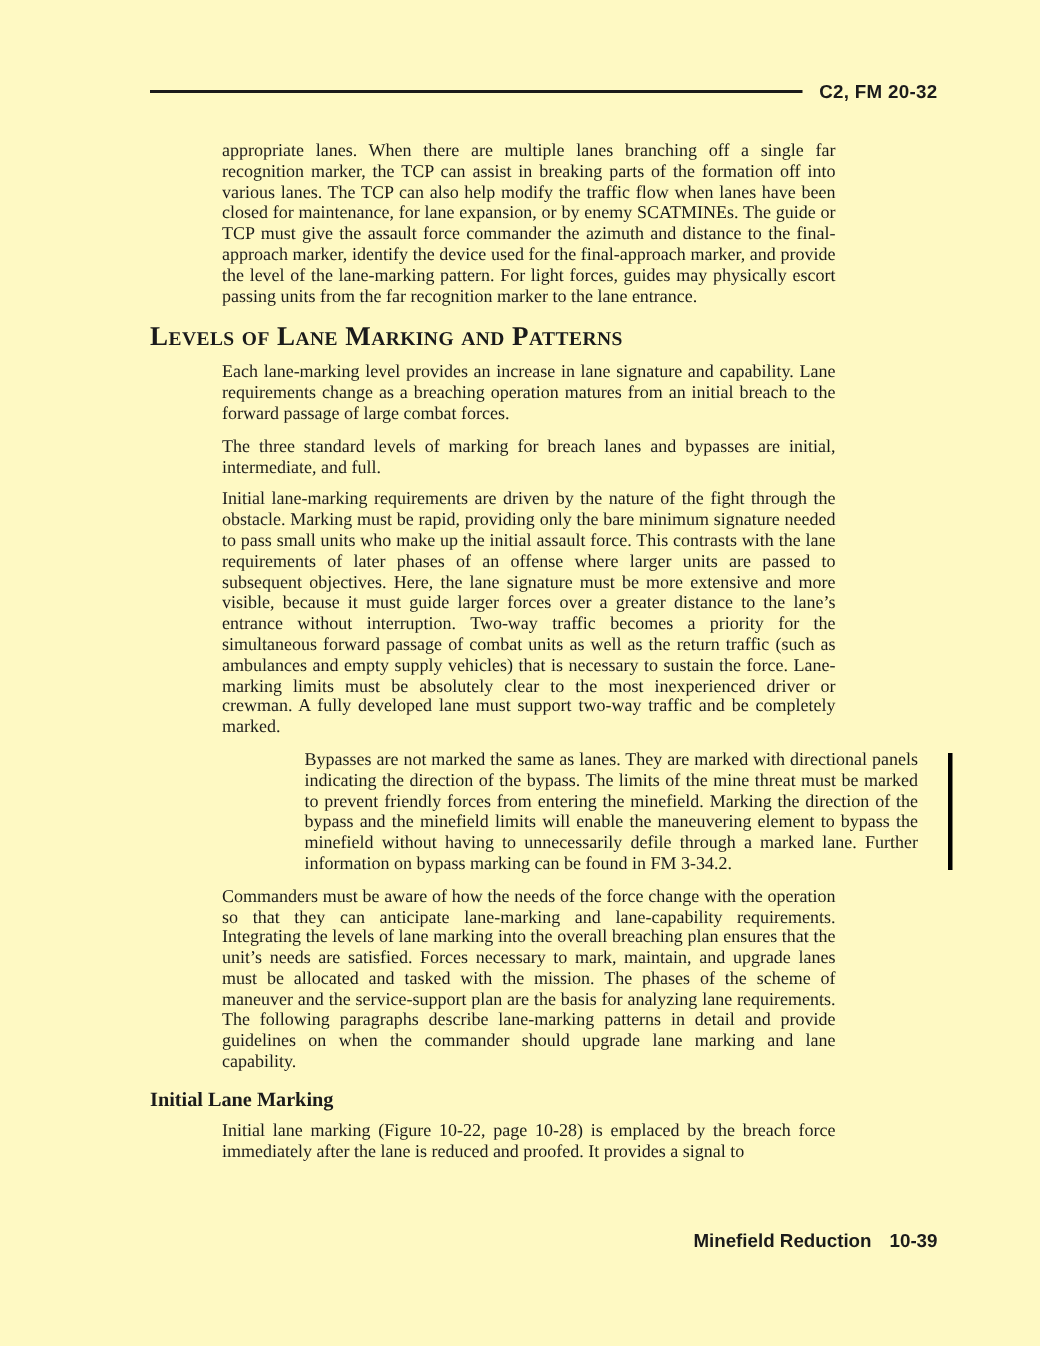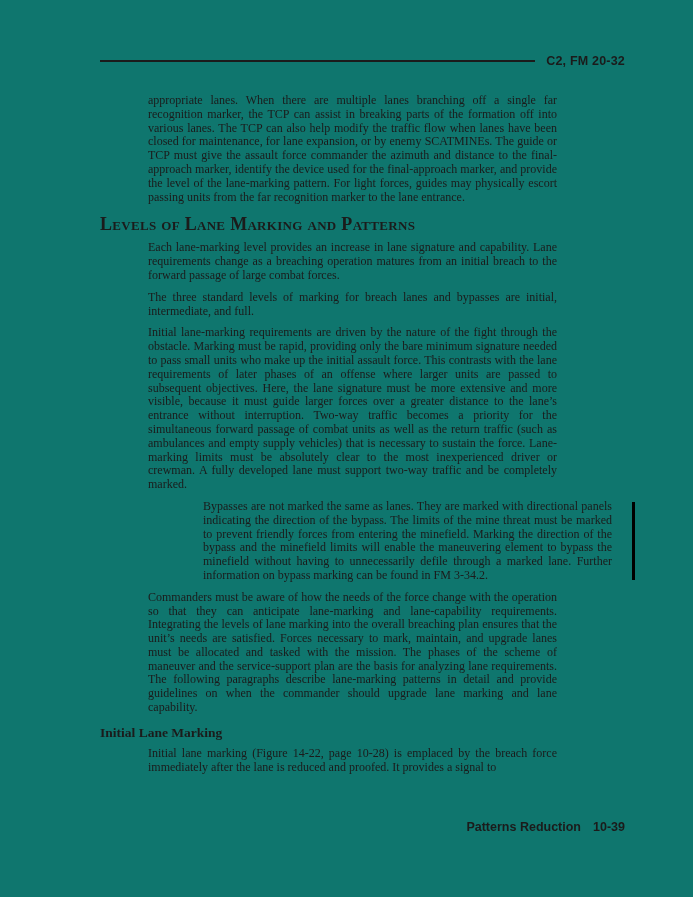--- a/index.html
+++ b/index.html
@@ -1,21 +1,21 @@
 <!DOCTYPE html>
 <html><head>
 <meta charset="utf-8">
 <style>
   * { margin: 0; padding: 0; box-sizing: border-box; }
   html, body { background: #e8e8e8; }
   .page {
     position: relative;
     width: 693px;
     height: 897px;
-    background: #0f766e;
+    background: #fef9c3;
     color: #1b1b1b;
     overflow: hidden;
     font-family: "Liberation Serif", serif;
   }
   
   .page-header {
     position: absolute;
     left: 100px;
     top: 54px;
     width: 525px;
@@ -119,21 +119,21 @@
 
     <div class="para-wrap">
       <p class="body-text">Bypasses are not marked the same as lanes. They are marked with directional panels indicating the direction of the bypass. The limits of the mine threat must be marked to prevent friendly forces from entering the minefield. Marking the direction of the bypass and the minefield limits will enable the maneuvering element to bypass the minefield without having to unnecessarily defile through a marked lane. Further information on bypass marking can be found in FM 3-34.2.</p>
       <span class="change-bar"></span>
     </div>
 
     <p class="body-text">Commanders must be aware of how the needs of the force change with the operation so that they can anticipate lane-marking and lane-capability requirements. Integrating the levels of lane marking into the overall breaching plan ensures that the unit’s needs are satisfied. Forces necessary to mark, maintain, and upgrade lanes must be allocated and tasked with the mission. The phases of the scheme of maneuver and the service-support plan are the basis for analyzing lane requirements. The following paragraphs describe lane-marking patterns in detail and provide guidelines on when the commander should upgrade lane marking and lane capability.</p>
 
     <h3 class="sub-heading">Initial Lane Marking</h3>
 
-    <p class="body-text">Initial lane marking (Figure 14-22, page 10-28) is emplaced by the breach force immediately after the lane is reduced and proofed. It provides a signal to</p>
+    <p class="body-text">Initial lane marking (Figure 10-22, page 10-28) is emplaced by the breach force immediately after the lane is reduced and proofed. It provides a signal to</p>
 
   </main>
 
   <footer class="page-footer">
-    <span class="footer-section">Patterns Reduction</span><span class="footer-page-number">10-39</span>
+    <span class="footer-section">Minefield Reduction</span><span class="footer-page-number">10-39</span>
   </footer>
 
 </div>
 
 </body></html>

